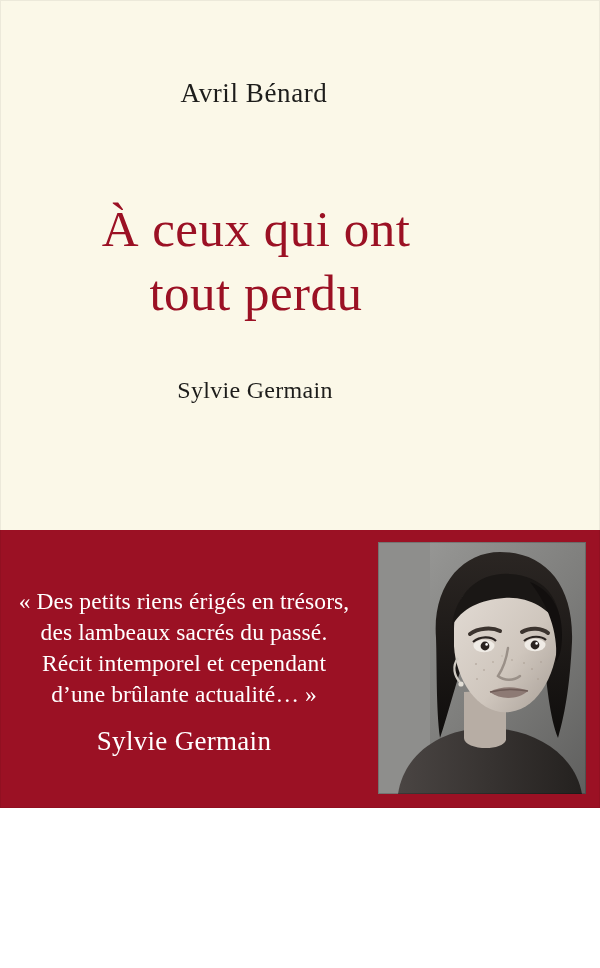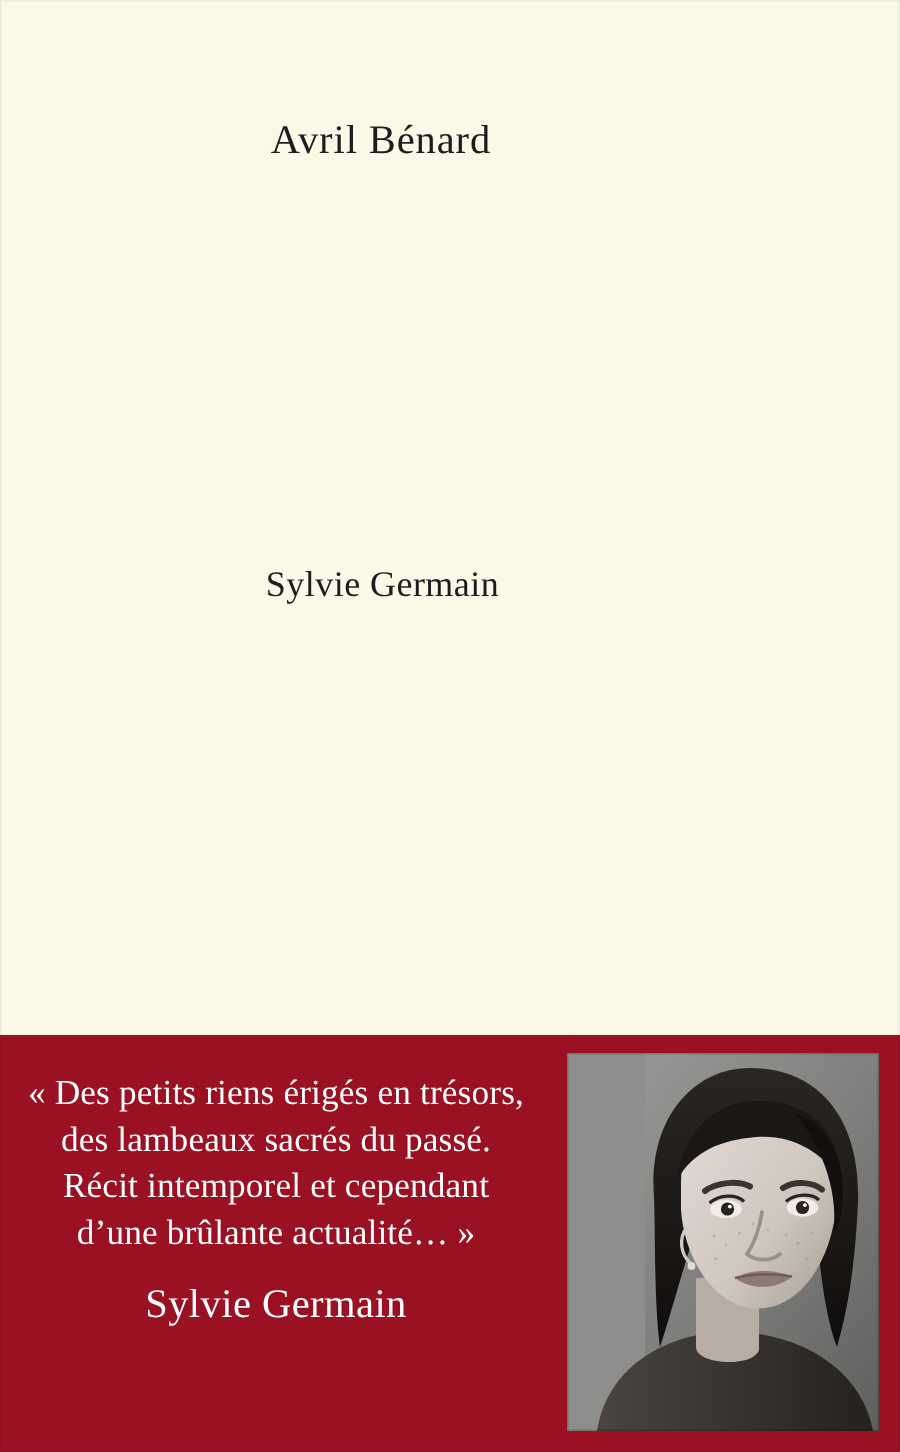--- a/index.html
+++ b/index.html
@@ -6,21 +6,21 @@
     margin: 0;
     padding: 0;
     background: #ffffff;
   }
   body {
     font-family: "Liberation Serif", serif;
   }
   .cover {
     position: relative;
     width: 600px;
-    height: 968px;
+    height: 808px;
     background: #fbf8e8;
     overflow: hidden;
   }
   
   .cover::after {
     content: "";
     position: absolute;
     inset: 0;
     pointer-events: none;
     box-shadow: inset 0 0 0 1px rgba(0,0,0,0.06);
@@ -96,20 +96,21 @@
     color: #ffffff;
     text-align: center;
     display: flex;
     flex-direction: column;
     justify-content: flex-start;
   }
   .blurb-text {
     font-size: 23.5px;
     line-height: 1.32;
     letter-spacing: 0.1px;
+    margin-top: 32px;
   }
   .blurb-attrib {
     margin-top: 16px;
     font-size: 27px;
     letter-spacing: 0.3px;
   }
 
   
   .portrait {
     position: absolute;
@@ -122,20 +123,24 @@
   }
   .portrait svg { display: block; }
 </style>
 </head>
 <body>
 
 <div class="cover">
 
   <div class="author">Avril Bénard</div>
 
+  <div class="title">
+    <span class="line">À ceux qui ont</span>
+    <span class="line">tout perdu</span>
+  </div>
 
   <div class="presentation">
     <span class="pres-name">Sylvie Germain</span>
   </div>
 
   <div class="band">
     <div class="band-inner">
       <div class="blurb">
         <div class="blurb-text">« Des petits riens érigés en trésors, des lambeaux sacrés du passé. Récit intemporel et cependant d’une brûlante actualité… »</div>
         <div class="blurb-attrib">Sylvie Germain</div>

